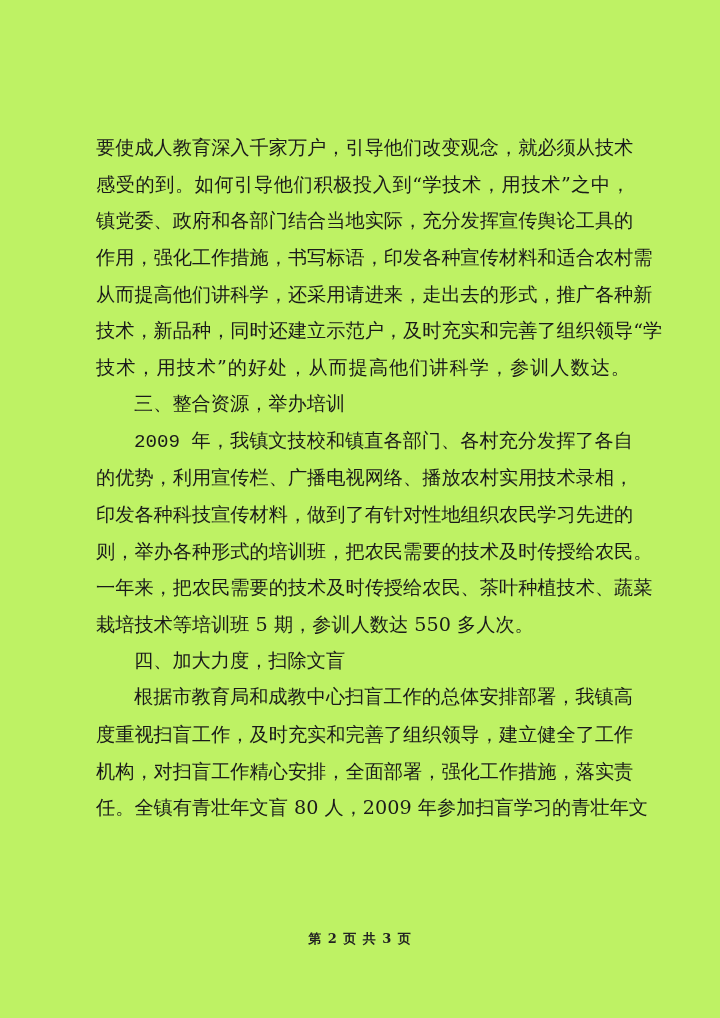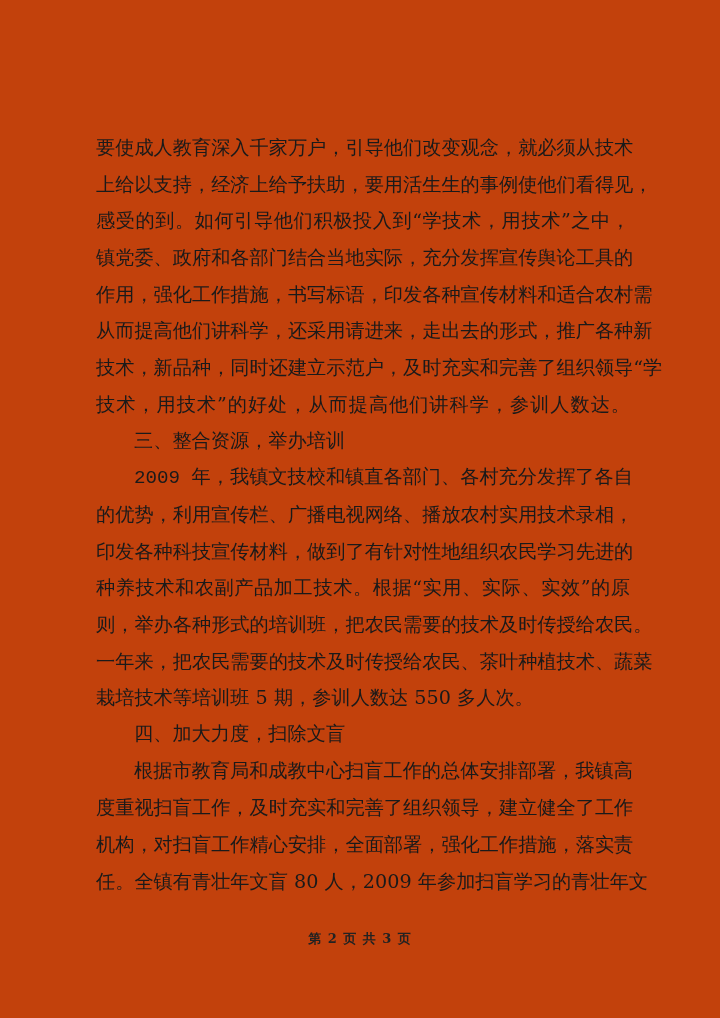--- a/index.html
+++ b/index.html
@@ -13,21 +13,21 @@
     position: relative;
     overflow: hidden;
     font-family: "DejaVu Serif", "Liberation Serif", serif;
     color: #1a1a1a;
   }
   .page {
     position: absolute;
     left: 0; top: 0;
     width: 720px;
     height: 1018px;
-    background: #c2410c;
+    background: #bef264;
   }
   .body-text {
     position: absolute;
     left: 96px;
     top: 130px;
     width: 534px;
   }
   .line {
     height: 36.7px;
     line-height: 36.7px;
@@ -59,34 +59,32 @@
     font-weight: bold;
   }
 </style>
 </head>
 <body>
 
 <div class="page">
   <div class="body-text">
 
     <div class="line">要使成人教育深入千家万户，引导他们改变观念，就必须从技术</div>
-    <div class="line">上给以支持，经济上给予扶助，要用活生生的事例使他们看得见，</div>
     <div class="line">感受的到。如何引导他们积极投入到“学技术，用技术”之中，</div>
     <div class="line">镇党委、政府和各部门结合当地实际，充分发挥宣传舆论工具的</div>
     <div class="line">作用，强化工作措施，书写标语，印发各种宣传材料和适合农村需</div>
     <div class="line">从而提高他们讲科学，还采用请进来，走出去的形式，推广各种新</div>
     <div class="line">技术，新品种，同时还建立示范户，及时充实和完善了组织领导“学</div>
     <div class="line">技术，用技术”的好处，从而提高他们讲科学，参训人数达。</div>
 
     <div class="line indent heading">三、整合资源，举办培训</div>
 
     <div class="line indent">2009 年，我镇文技校和镇直各部门、各村充分发挥了各自</div>
     <div class="line">的优势，利用宣传栏、广播电视网络、播放农村实用技术录相，</div>
     <div class="line">印发各种科技宣传材料，做到了有针对性地组织农民学习先进的</div>
-    <div class="line">种养技术和农副产品加工技术。根据“实用、实际、实效”的原</div>
     <div class="line">则，举办各种形式的培训班，把农民需要的技术及时传授给农民。</div>
     <div class="line">一年来，把农民需要的技术及时传授给农民、茶叶种植技术、蔬菜</div>
     <div class="line last">栽培技术等培训班 5 期，参训人数达 550 多人次。</div>
 
     <div class="line indent heading">四、加大力度，扫除文盲</div>
 
     <div class="line indent">根据市教育局和成教中心扫盲工作的总体安排部署，我镇高</div>
     <div class="line">度重视扫盲工作，及时充实和完善了组织领导，建立健全了工作</div>
     <div class="line">机构，对扫盲工作精心安排，全面部署，强化工作措施，落实责</div>
     <div class="line">任。全镇有青壮年文盲 80 人，2009 年参加扫盲学习的青壮年文</div>

